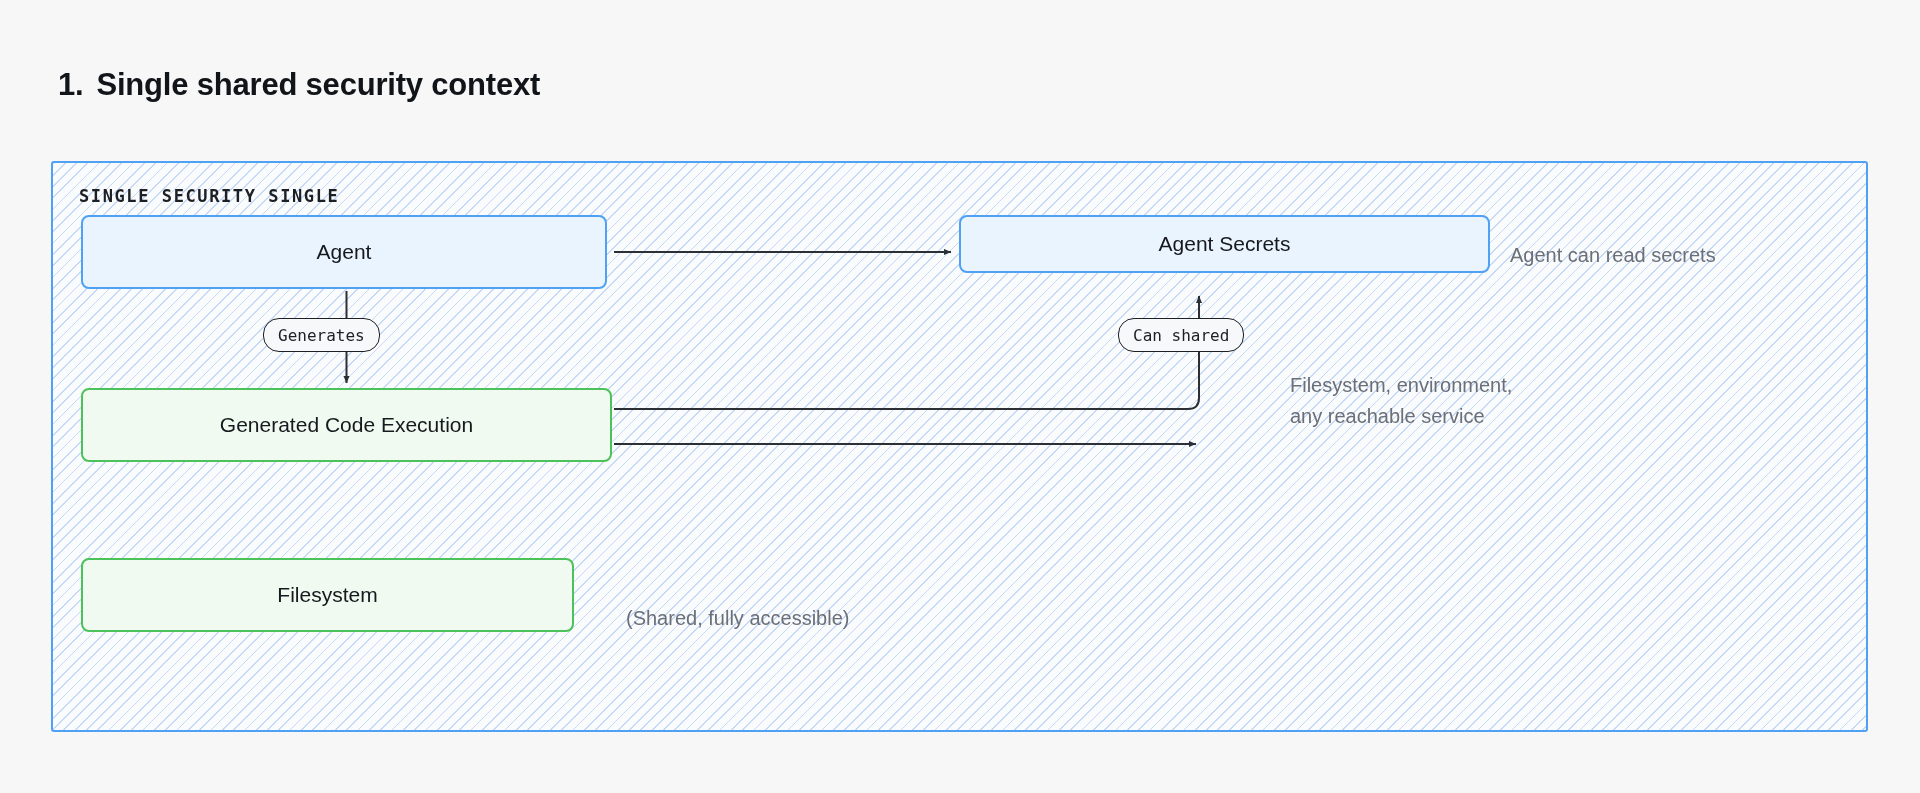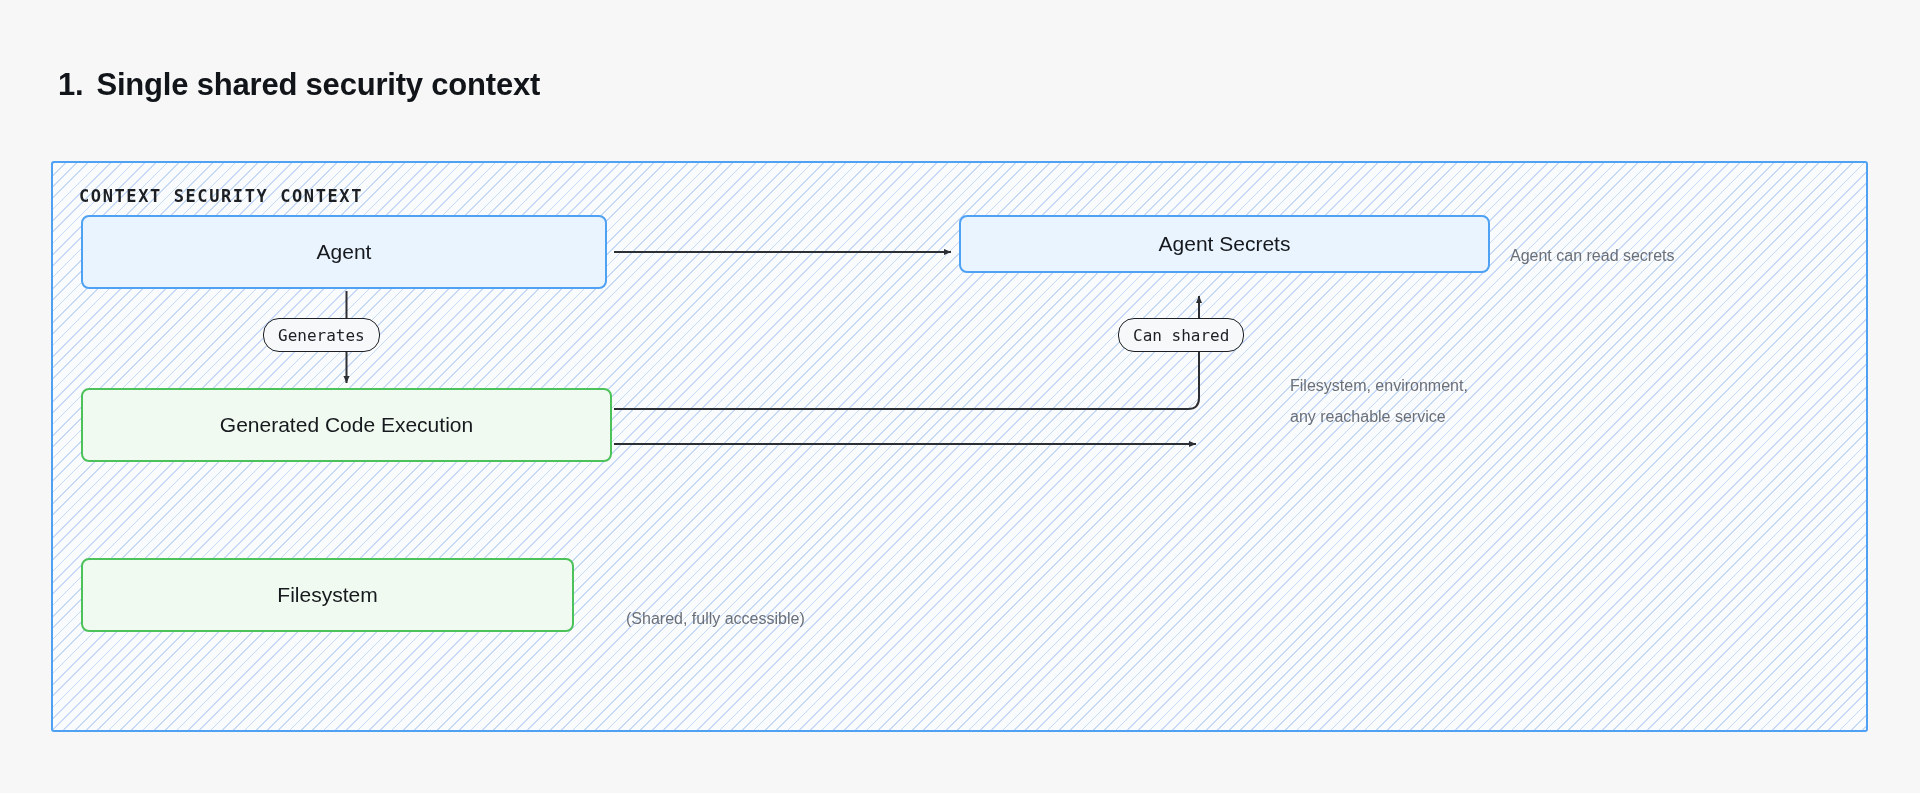--- a/index.html
+++ b/index.html
@@ -92,21 +92,21 @@
   }
 
   #node-agent        { left: 28px;  top: 52px;  width: 526px; height: 74px; }
   #node-secrets      { left: 906px; top: 52px;  width: 531px; height: 58px; }
   #node-codeexec     { left: 28px;  top: 225px; width: 531px; height: 74px; }
   #node-filesystem   { left: 28px;  top: 395px; width: 493px; height: 74px; text-align: right; }
 
   
   .annotation {
     position: absolute;
-    font-size: 16px;
+    font-size: 20px;
     color: #6a6f78;
     line-height: 31px;
     white-space: nowrap;
   }
   #ann-secrets    { left: 1457px; top: 77px; }
   #ann-reach      { left: 1237px; top: 207px; }
   #ann-filesystem { left: 573px;  top: 440px; }
 
   
   .pill {
@@ -144,21 +144,21 @@
 <body>
 
 <div class="page">
 
   <h1 class="heading">
     <span class="num">1.</span><span>Single shared security context</span>
   </h1>
 
   <div class="context-box">
 
-    <div class="context-label">CONTEXT SECURITY CONTEXT</div>
+    <div class="context-label">SINGLE SECURITY SINGLE</div>
 
     <svg class="edges" viewBox="0 0 1813 567" preserveAspectRatio="none">
       <defs>
         <marker id="arrow" markerWidth="9" markerHeight="9" refX="7.4" refY="3.2" orient="auto" markerUnits="userSpaceOnUse">
           <path d="M0,0 L7.6,3.2 L0,6.4 z" fill="#2c2f33"></path>
         </marker>
       </defs>
 
       <line x1="561" y1="89" x2="898" y2="89" stroke="#2c2f33" stroke-width="2" marker-end="url(#arrow)"></line>
 

